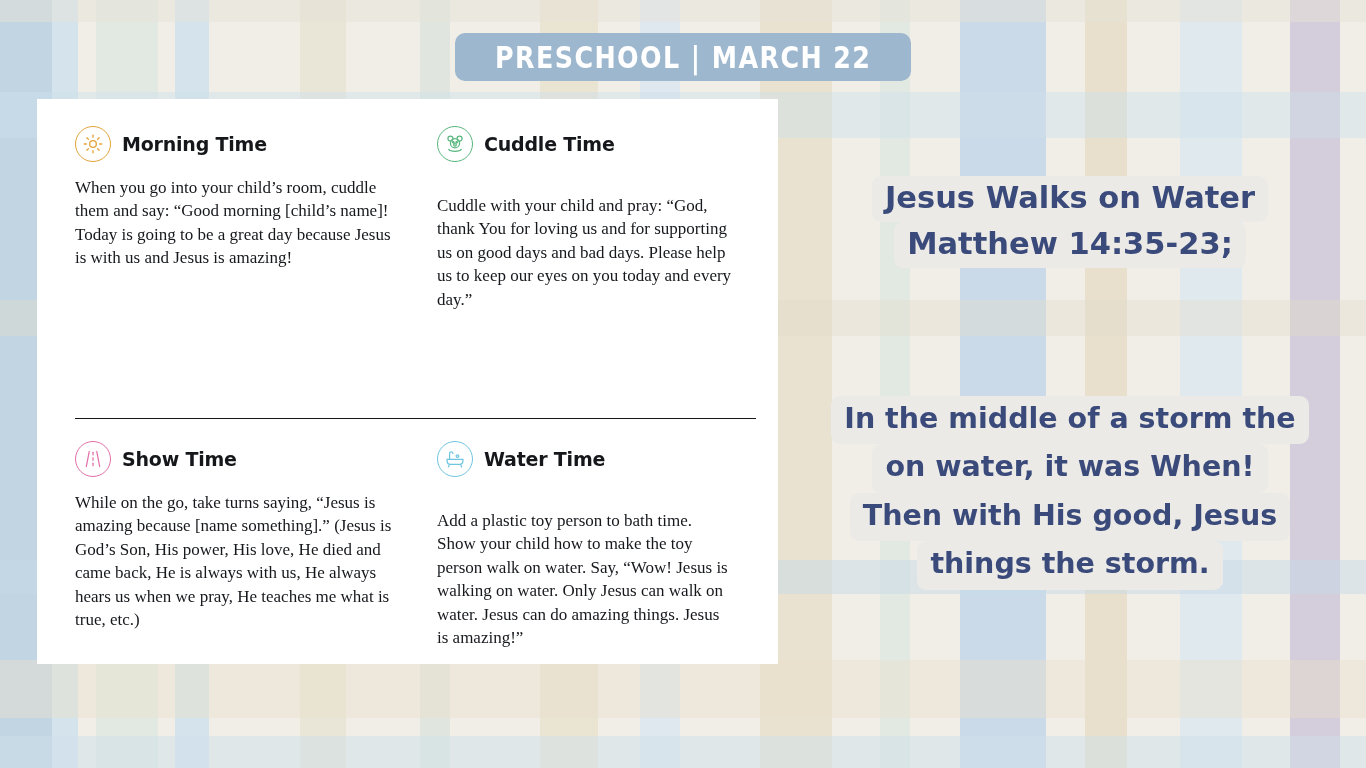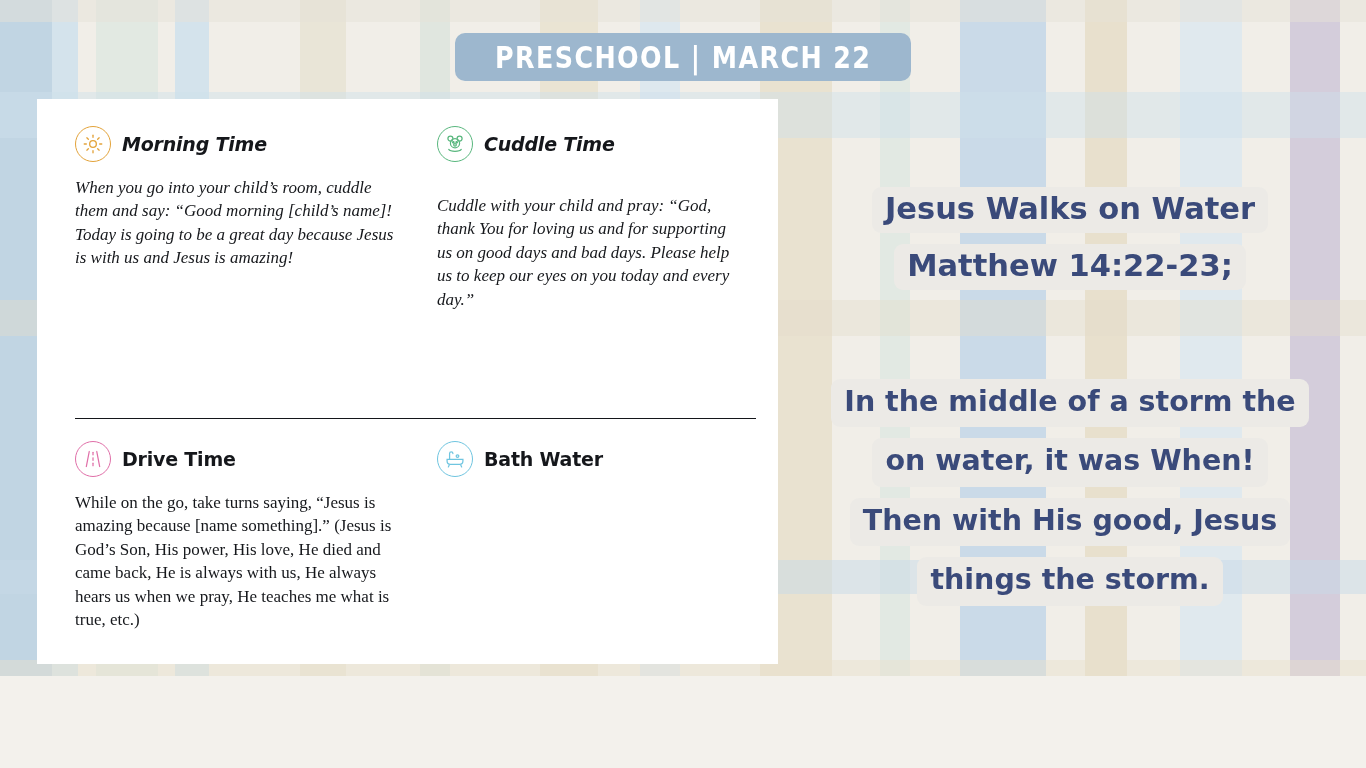--- a/index.html
+++ b/index.html
@@ -10,21 +10,21 @@
     width: 1366px;
     height: 768px;
     overflow: hidden;
     font-family: "Liberation Sans", sans-serif;
     background: #f3f1ec;
   }
 
   .slide {
     position: relative;
     width: 1366px;
-    height: 676px;
+    height: 768px;
     overflow: hidden;
     background: #5eead4;
   }
 
   
   .plaid {
     position: absolute;
     inset: 0;
     background-color: #f1eee8;
   }
@@ -80,21 +80,20 @@
     grid-template-columns: 362px 1fr;
     grid-template-rows: 293px 1fr;
   }
   .cell {
     padding-right: 22px;
     box-sizing: border-box;
   }
   .cell.top {
     border-bottom: 1.6px solid #14161a;
     padding-bottom: 4px;
-    font-style: italic;
   }
   .cell.bottom {
     padding-top: 22px;
   }
 
   .sec-head {
     display: flex;
     align-items: center;
     gap: 11px;
     margin-bottom: 14px;
@@ -134,36 +133,36 @@
   
   .right-block {
     position: absolute;
     text-align: center;
     font-family: "DejaVu Sans", sans-serif;
     font-weight: bold;
     color: #3a4a7a;
   }
   .rb-line {
     display: table;
-    margin: 11px auto;
+    margin: 0 auto;
     background: #eceae6;
     border-radius: 9px;
     padding: 1px 13px 3px 13px;
     white-space: nowrap;
   }
   .ref-block {
     left: 800px;
     top: 176px;
     width: 540px;
     font-size: 30.5px;
     line-height: 1.38;
   }
   .sum-block {
     left: 790px;
-    top: 368px;
+    top: 396px;
     width: 560px;
     font-size: 28.5px;
     line-height: 1.56;
   }
 </style>
 </head>
 <body>
 
 <div class="slide">
 
@@ -239,46 +238,47 @@
         <div class="sec-head">
           <span class="sec-icon c-pink">
             <svg width="20" height="20" viewBox="0 0 24 24" fill="none" stroke="currentColor" stroke-width="1.5" stroke-linecap="round">
               <path d="M7.5 3 L4 21"></path>
                 <path d="M16.5 3 L20 21"></path>
               <line x1="12" y1="4" x2="12" y2="7"></line>
               <line x1="12" y1="10.5" x2="12" y2="13.5"></line>
               <line x1="12" y1="17" x2="12" y2="20"></line>
             </svg>
           </span>
-          <span class="sec-title">Drive Time</span>
+          <span class="sec-title">Show Time</span>
         </div>
         <div class="sec-body">While on the go, take turns saying, “Jesus is amazing because [name something].” (Jesus is God’s Son, His power, His love, He died and came back, He is always with us, He always hears us when we pray, He teaches me what is true, etc.)</div>
       </div>
 
       <div class="cell bottom col2">
         <div class="sec-head">
           <span class="sec-icon c-blue">
             <svg width="20" height="20" viewBox="0 0 24 24" fill="none" stroke="currentColor" stroke-width="1.5" stroke-linecap="round">
               <path d="M2.5 12.5h19v2a4 4 0 0 1-4 4h-11a4 4 0 0 1-4-4z"></path>
               <path d="M5.5 12.5V5.5a2 2 0 0 1 4 0"></path>
               <circle cx="15" cy="8.5" r="1.6"></circle>
               <line x1="5" y1="19.5" x2="4" y2="21.5"></line>
                 <line x1="19" y1="19.5" x2="20" y2="21.5"></line>
             </svg>
           </span>
-          <span class="sec-title">Bath Water</span>
-        </div>
+          <span class="sec-title">Water Time</span>
+        </div>
+        <div class="sec-body">Add a plastic toy person to bath time. Show your child how to make the toy person walk on water. Say, “Wow! Jesus is walking on water. Only Jesus can walk on water. Jesus can do amazing things. Jesus is amazing!”</div>
       </div>
 
     </div>
   </div>
 
   <div class="right-block ref-block">
     <div class="rb-line">Jesus Walks on Water</div>
-    <div class="rb-line">Matthew 14:22-23;</div>
+    <div class="rb-line">Matthew 14:35-23;</div>
   </div>
 
   <div class="right-block sum-block">
     <div class="rb-line">In the middle of a storm the</div>
     <div class="rb-line">on water, it was When!</div>
     <div class="rb-line">Then with His good, Jesus</div>
     <div class="rb-line">things the storm.</div>
   </div>
 
 </div>

